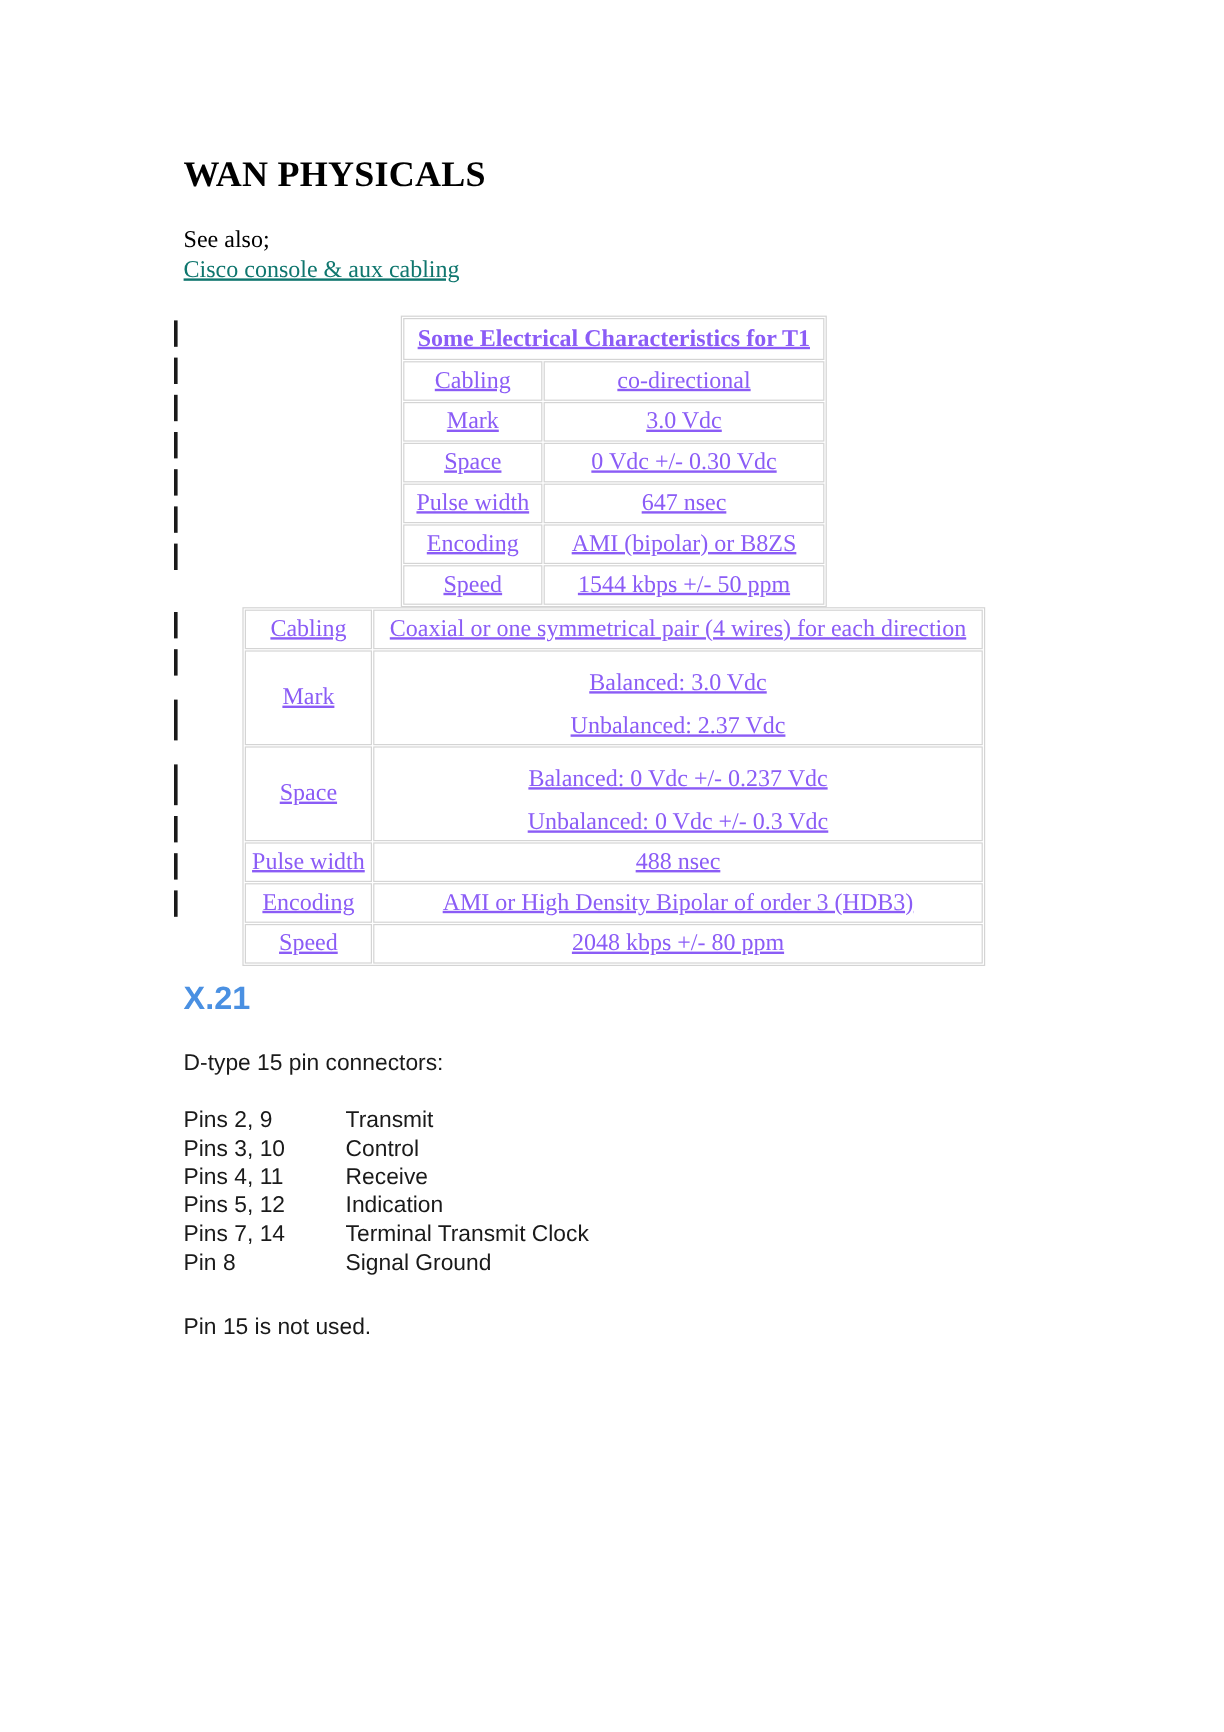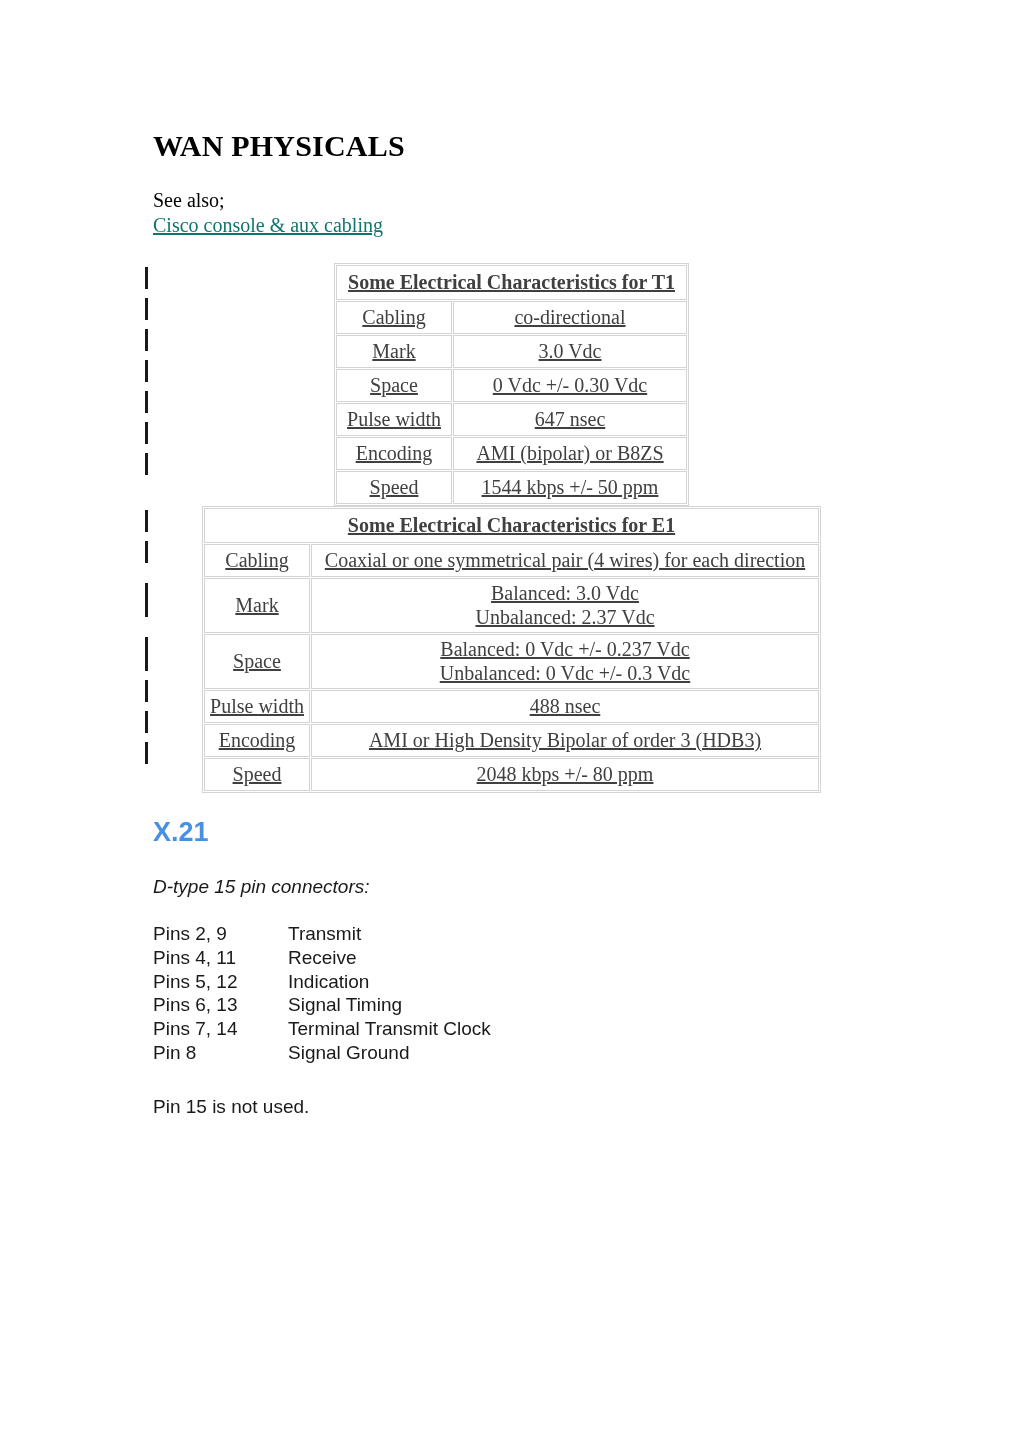--- a/index.html
+++ b/index.html
@@ -81,23 +81,24 @@
     padding: 2px 5px 3px 5px;
     font-family: "Liberation Serif", "DejaVu Serif", serif;
     font-size: 20px;
     line-height: 24px;
     color: #CC0000;
     vertical-align: middle;
     background: #ffffff;
     text-align: center;
   }
   table.chars td .lnk {
-    color: #404040;
+    color: #8b5cf6;
     text-decoration: underline;
     cursor: pointer;
+    margin-top: 12px;
   }
   table.chars td.hdr {
     text-align: center;
     font-weight: bold;
     padding-top: 3px;
     padding-bottom: 4px;
   }
   table.chars td.hdr .lnk {
     font-weight: bold;
   }
@@ -138,21 +139,20 @@
     white-space: nowrap;
   }
   .sans-line {
     position: absolute;
     left: 153px;
     font-family: "Liberation Sans", "DejaVu Sans", sans-serif;
     font-size: 19px;
     line-height: 24px;
     color: #1a1a1a;
     white-space: nowrap;
-    font-style: italic;
   }
   .pinlist {
     position: absolute;
     left: 153px;
     top: 917px;
     font-family: "Liberation Sans", "DejaVu Sans", sans-serif;
     font-size: 19px;
     line-height: 23.8px;
     color: #1a1a1a;
   }
@@ -239,23 +239,20 @@
   <div class="changebar" style="top:706px;height:22px;"></div>
   <div class="changebar" style="top:737px;height:22px;"></div>
 
   <table class="chars" id="table-e1">
     <colgroup>
         <col class="c1">
         <col class="c2">
       </colgroup>
     <tbody>
       <tr>
-        <td class="hdr" colspan="2"><span class="lnk">Some Electrical Characteristics for E1</span></td>
-      </tr>
-      <tr>
         <td><span class="lnk">Cabling</span></td>
         <td><span class="lnk">Coaxial or one symmetrical pair (4 wires) for each direction</span></td>
       </tr>
       <tr>
         <td><span class="lnk">Mark</span></td>
         <td>
           <span class="lnk ln">Balanced: 3.0 Vdc</span>
           <span class="lnk ln">Unbalanced: 2.37 Vdc</span>
         </td>
       </tr>
@@ -282,27 +279,27 @@
   </table>
 
   <div class="sect-title">X.21</div>
   <div class="sans-line" style="top:870px;">D-type 15 pin connectors:</div>
 
   <div class="pinlist">
     <span class="pinrow">
       <span class="pin-label">Pins 2, 9</span><span class="pin-desc">Transmit</span>
     </span>
     <span class="pinrow">
+      <span class="pin-label">Pins 3, 10</span><span class="pin-desc">Control</span>
+    </span>
+    <span class="pinrow">
       <span class="pin-label">Pins 4, 11</span><span class="pin-desc">Receive</span>
     </span>
     <span class="pinrow">
       <span class="pin-label">Pins 5, 12</span><span class="pin-desc">Indication</span>
-    </span>
-    <span class="pinrow">
-      <span class="pin-label">Pins 6, 13</span><span class="pin-desc">Signal Timing</span>
     </span>
     <span class="pinrow">
       <span class="pin-label">Pins 7, 14</span><span class="pin-desc">Terminal Transmit Clock</span>
     </span>
     <span class="pinrow">
       <span class="pin-label">Pin 8</span><span class="pin-desc">Signal Ground</span>
     </span>
     <span class="pin-note">Pin 15 is not used.</span>
   </div>
 

